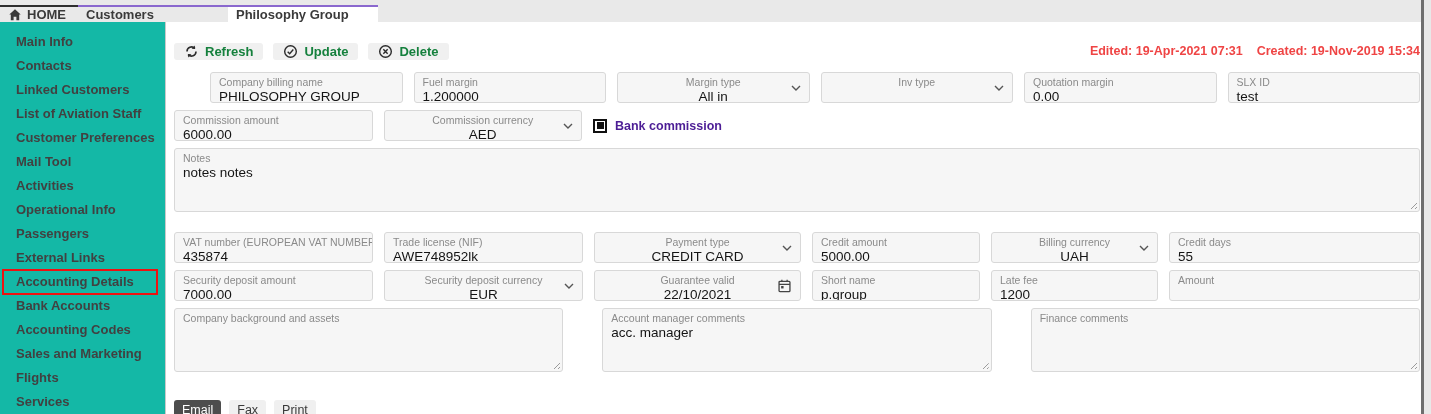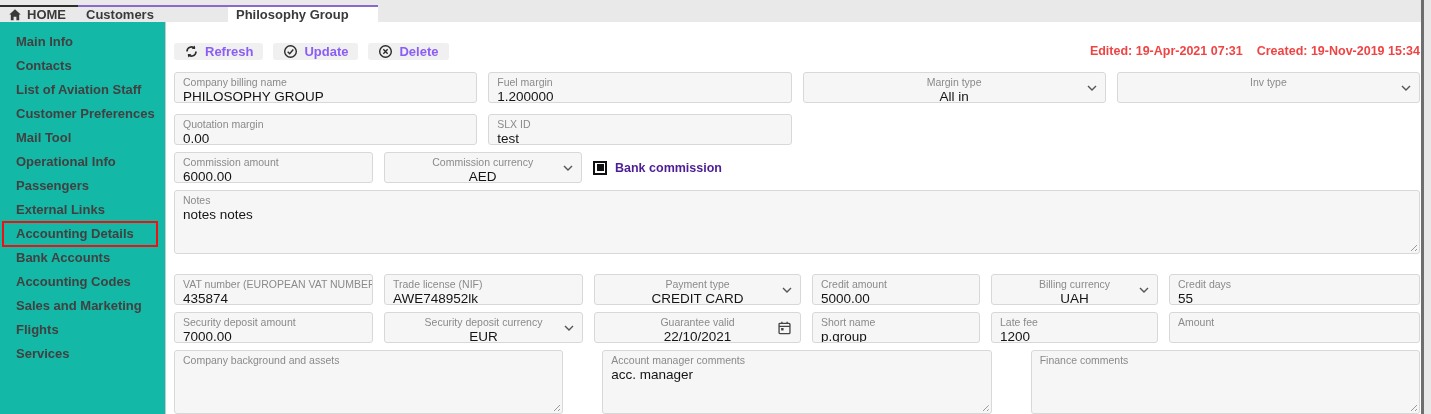--- a/index.html
+++ b/index.html
@@ -39,28 +39,28 @@
   }
 
   .main { flex: 1 1 auto; padding: 0 11px 0 8px; position: relative; background: #fff; }
 
   
   .toolbar { display: flex; align-items: center; margin-top: 16px; height: 26px; }
   .tb-btn {
     display: inline-flex; align-items: center; gap: 6px; height: 17px;
     background: #f0f0f0; border: none; border-radius: 3px; padding: 0 10px;
     font-family: "Liberation Sans", sans-serif; font-size: 13px; font-weight: 700;
-    color: #8b5cf6; margin-right: 10px; cursor: pointer;
+    color: #15803d; margin-right: 10px; cursor: pointer;
   }
   .tb-btn svg { display: block; }
   .meta { margin-left: auto; display: flex; gap: 14px; font-size: 12.5px; font-weight: 700; color: #ef4444; white-space: nowrap; }
 
   
   .frow { display: grid; gap: 11px; margin-top: 7px; }
-  .r1 { grid-template-columns: repeat(4, 1fr); margin-top: 8px; }
+  .r1 { grid-template-columns: repeat(6, 1fr); margin-top: 8px; margin-left: 36px; }
   .r2 { grid-template-columns: repeat(6, 1fr); }
   .rnotes { grid-template-columns: 1fr; }
   .r3 { grid-template-columns: 199px 199px 207px 168px 167px auto; margin-top: 20px; }
   .r4 { grid-template-columns: 199px 199px 207px 168px 167px auto; }
   .r5 { grid-template-columns: repeat(3, 1fr); gap: 39px; }
 
   .field {
     position: relative; background: #f6f6f6; border: 1px solid #d8d8d8;
     border-radius: 3px; padding: 3px 8px; height: 31px; cursor: text; overflow: hidden;
   }
@@ -114,23 +114,25 @@
     <div class="tab tab-active">
       <span>Philosophy Group</span>
     </div>
   </div>
 
   <div class="layout">
 
     <div class="sidebar">
       <div class="sidebar-item">Main Info</div>
       <div class="sidebar-item">Contacts</div>
+      <div class="sidebar-item">Linked Customers</div>
       <div class="sidebar-item">List of Aviation Staff</div>
       <div class="sidebar-item">Customer Preferences</div>
       <div class="sidebar-item">Mail Tool</div>
+      <div class="sidebar-item">Activities</div>
       <div class="sidebar-item">Operational Info</div>
       <div class="sidebar-item">Passengers</div>
       <div class="sidebar-item">External Links</div>
       <div class="sidebar-item active">Accounting Details</div>
       <div class="sidebar-item">Bank Accounts</div>
       <div class="sidebar-item">Accounting Codes</div>
       <div class="sidebar-item">Sales and Marketing</div>
       <div class="sidebar-item">Flights</div>
       <div class="sidebar-item">Services</div>
     </div>

